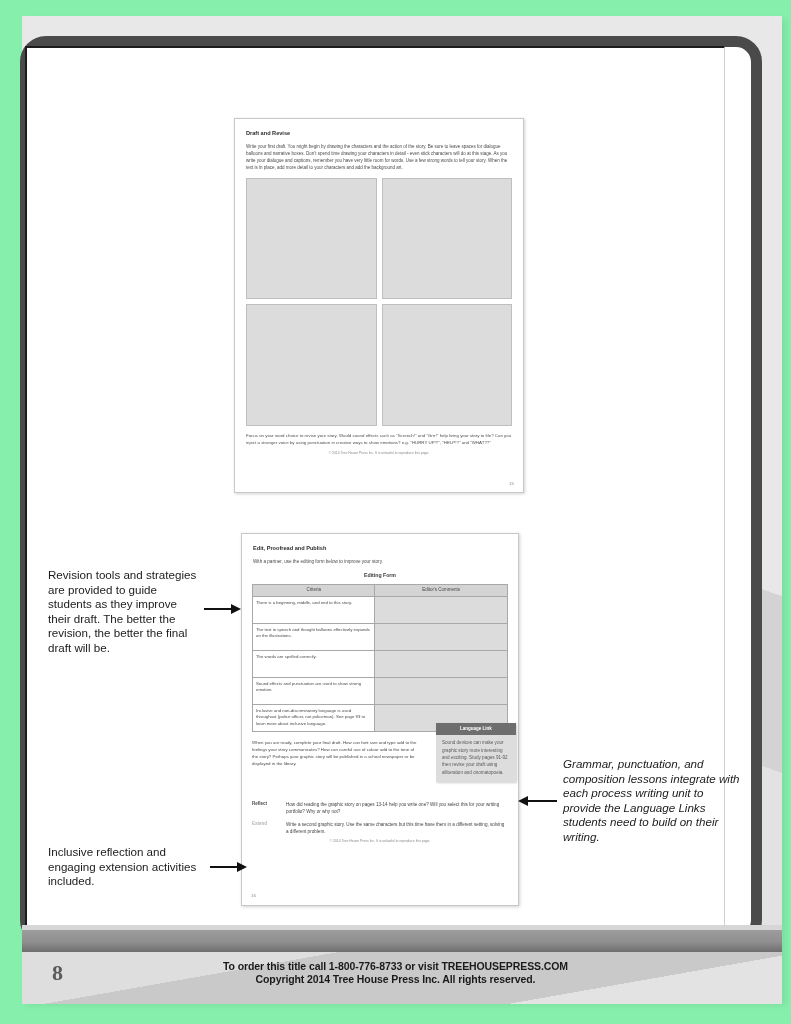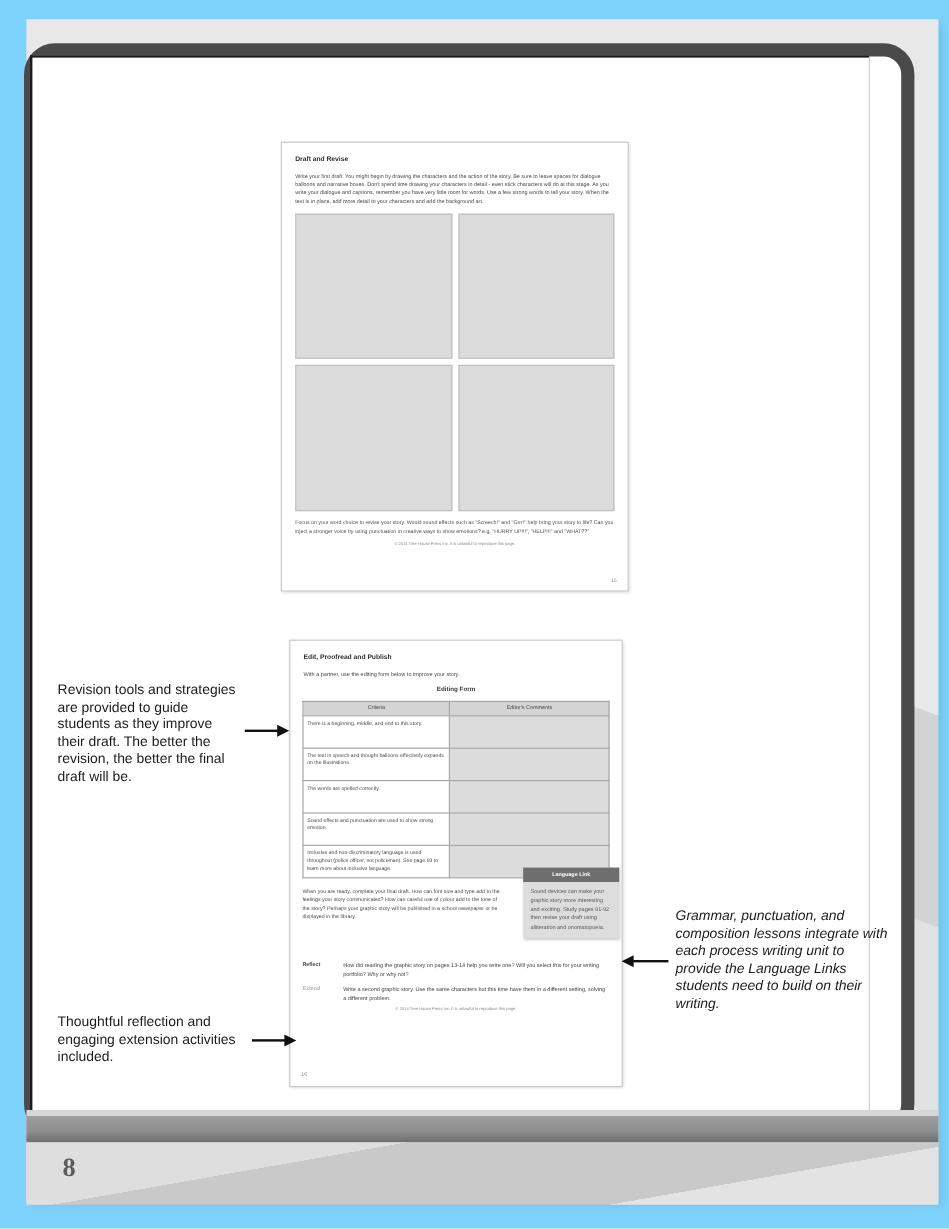--- a/index.html
+++ b/index.html
@@ -8,21 +8,21 @@
     width: 791px; height: 1024px;
     background: #ffffff;
     font-family: "Liberation Sans", sans-serif;
     overflow: hidden;
   }
 
   
   #page {
     position: relative;
     width: 791px; height: 1024px;
-    background: #7dd3fc;
+    background: #86efac;
     padding-left: 30px;
   }
 
   
   .backdrop {
     position: absolute;
     left: 22px; top: 16px;
     width: 760px; height: 985px;
     background:
       linear-gradient(200deg, #e8e8e8 0%, #e8e8e8 46%, #d3d3d3 46%, #d3d3d3 60%, #e2e2e2 60%, #e2e2e2 100%);
@@ -374,24 +374,28 @@
       <div class="re-text">Write a second graphic story. Use the same characters but this time have them in a different setting, solving a different problem.</div>
     </div>
 
     <div class="ws-copyright">© 2014 Tree House Press Inc. It is unlawful to reproduce this page.</div>
     <div class="ws-pageno" style="left:9px; right:auto; bottom:6px;">16</div>
   </div>
 
   <div class="callout" id="call-revision">Revision tools and strategies are provided to guide students as they improve their draft. The better the revision, the better the final draft will be.</div>
   <div class="arrow right" id="arrow-revision"></div>
 
-  <div class="callout" id="call-reflect">Thoughtful reflection and engaging extension activities included.</div>
+  <div class="callout" id="call-reflect">Inclusive reflection and engaging extension activities included.</div>
   <div class="arrow right" id="arrow-reflect"></div>
 
   <div class="callout" id="call-grammar">Grammar, punctuation, and composition lessons integrate with each process writing unit to provide the Language Links students need to build on their writing.</div>
   <div class="arrow left" id="arrow-grammar"></div>
 
   <div class="footer-band-top"></div>
   <div class="footer-band"></div>
   <div class="footer-area"></div>
   <div class="page-num">8</div>
+  <div class="footer-lines">
+    <div>To order this title call 1-800-776-8733 or visit TREEHOUSEPRESS.COM</div>
+    <div>Copyright 2014 Tree House Press Inc. All rights reserved.</div>
+  </div>
 
 </div>
 
 </body></html>

